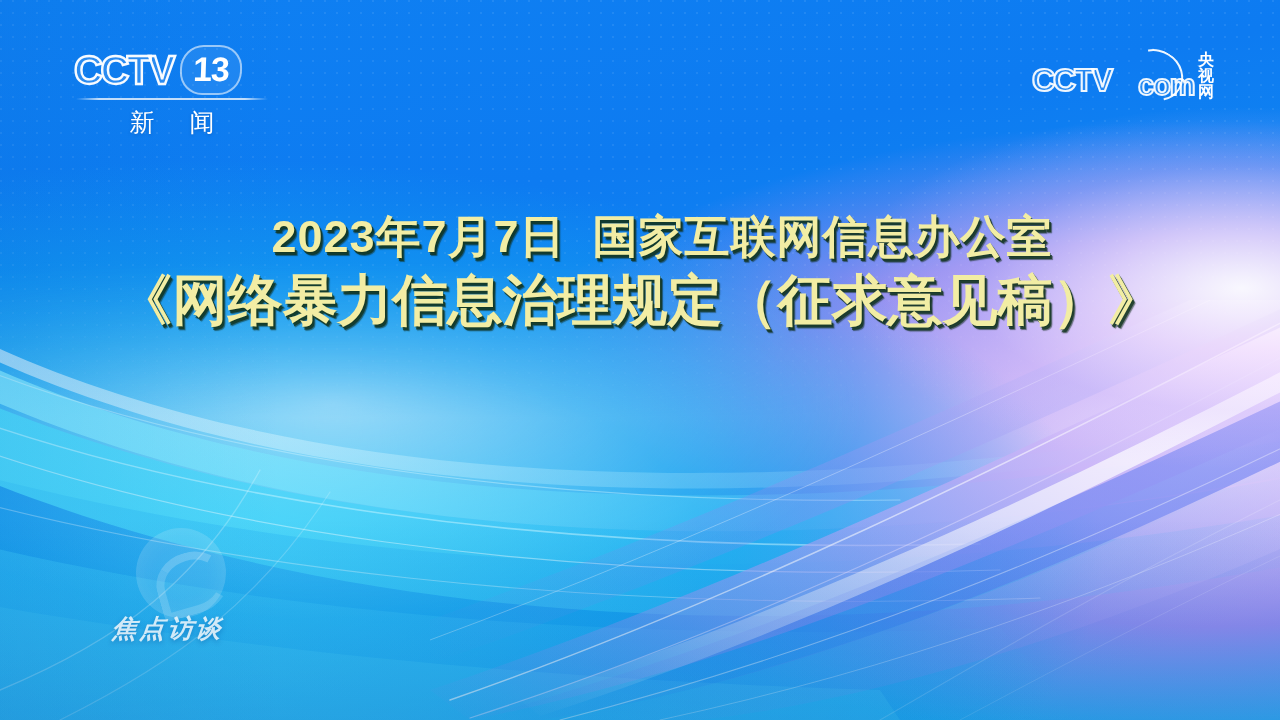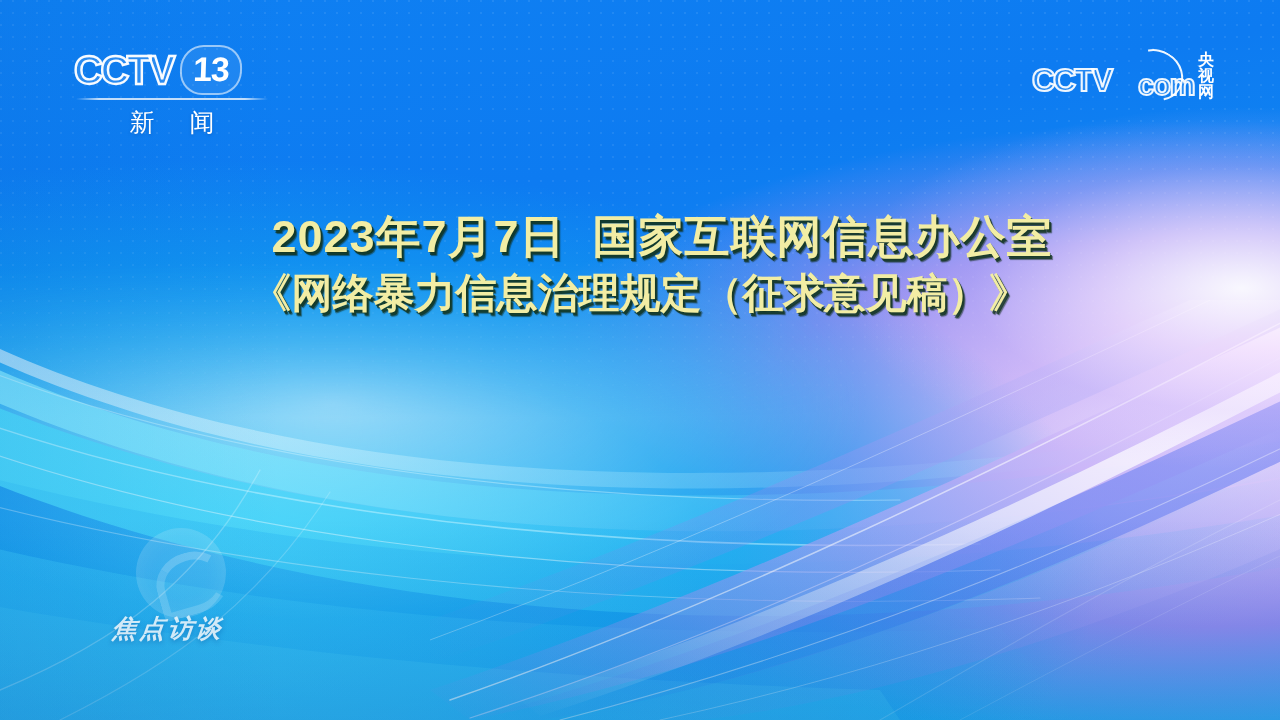--- a/index.html
+++ b/index.html
@@ -214,21 +214,21 @@
        3px 4px 1px rgba(12,40,24,0.55),
        1px 1px 0 rgba(40,80,40,0.5);
   }
   #headline-line-1 {
     font-size: 45px;
     letter-spacing: 1px;
     margin-bottom: 14px;
     padding-left: 44px;
   }
   #headline-line-2 {
-    font-size: 41px;
+    font-size: 55px;
     letter-spacing: 0px;
   }
 
   
   #program-watermark {
     position: absolute;
     left: 112px;
     top: 528px;
     width: 210px;
     height: 125px;

